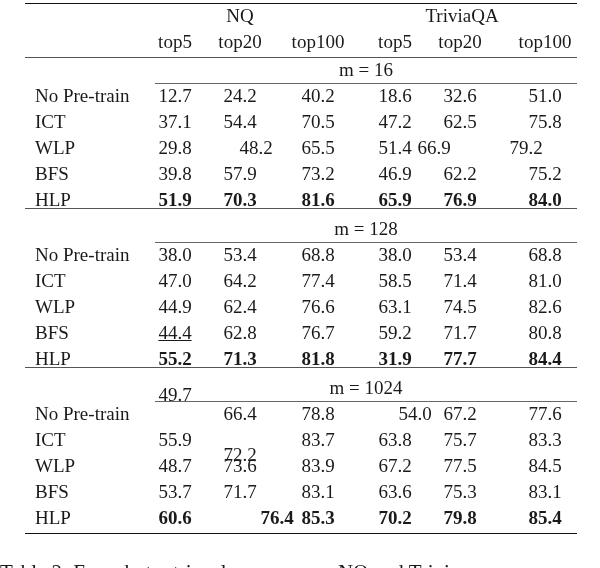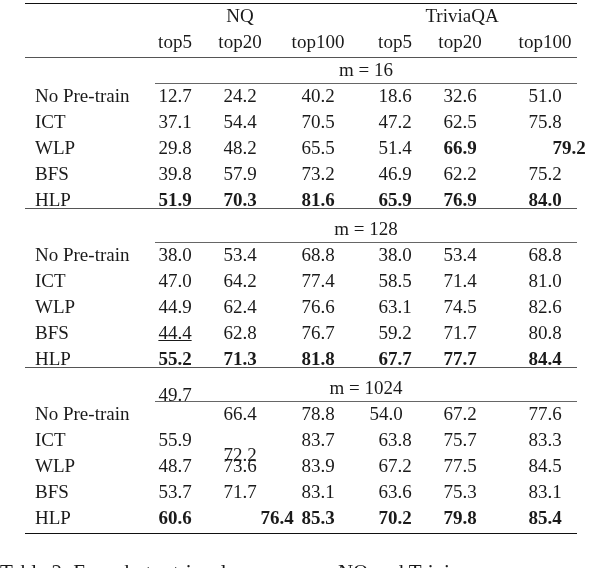--- a/index.html
+++ b/index.html
@@ -94,25 +94,25 @@
         <div class="cell" style="top: 111px; left: 175px;">37.1</div>
         <div class="cell" style="top: 111px; left: 240px;">54.4</div>
         <div class="cell" style="top: 111px; left: 318px;">70.5</div>
         <div class="cell" style="top: 111px; left: 395px;">47.2</div>
         <div class="cell" style="top: 111px; left: 460px;">62.5</div>
         <div class="cell" style="top: 111px; left: 545px;">75.8</div>
       </div>
       <div>
         <div class="label" style="top: 137px;">WLP</div>
         <div class="cell" style="top: 137px; left: 175px;">29.8</div>
-        <div class="cell" style="top: 137px; left: 240px; text-align: right;">48.2</div>
+        <div class="cell" style="top: 137px; left: 256px; text-align: right;">48.2</div>
         <div class="cell" style="top: 137px; left: 318px;">65.5</div>
         <div class="cell" style="top: 137px; left: 395px;">51.4</div>
-        <div class="cell" style="top: 137px; left: 460px; font-weight: bold;">66.9</div>
-        <div class="cell" style="top: 137px; left: 569px; font-weight: bold;">79.2</div>
+        <div class="cell" style="top: 137px; left: 434px;">66.9</div>
+        <div class="cell" style="top: 137px; left: 526px;">79.2</div>
       </div>
       <div>
         <div class="label" style="top: 163px;">BFS</div>
         <div class="cell" style="top: 163px; left: 175px;">39.8</div>
         <div class="cell" style="top: 163px; left: 240px;">57.9</div>
         <div class="cell" style="top: 163px; left: 318px;">73.2</div>
         <div class="cell" style="top: 163px; left: 395px;">46.9</div>
         <div class="cell" style="top: 163px; left: 460px;">62.2</div>
         <div class="cell" style="top: 163px; left: 545px;">75.2</div>
       </div>
@@ -162,33 +162,33 @@
         <div class="cell" style="top: 322px; left: 318px;">76.7</div>
         <div class="cell" style="top: 322px; left: 395px;">59.2</div>
         <div class="cell" style="top: 322px; left: 460px;">71.7</div>
         <div class="cell" style="top: 322px; left: 545px;">80.8</div>
       </div>
       <div>
         <div class="label" style="top: 348px;">HLP</div>
         <div class="cell bold" style="top: 348px; left: 175px;">55.2</div>
         <div class="cell bold" style="top: 348px; left: 240px;">71.3</div>
         <div class="cell bold" style="top: 348px; left: 318px;">81.8</div>
-        <div class="cell bold" style="top: 348px; left: 395px;">67.7</div>
+        <div class="cell bold" style="top: 348px; left: 395px;">31.9</div>
         <div class="cell bold" style="top: 348px; left: 460px;">77.7</div>
         <div class="cell bold" style="top: 348px; left: 545px;">84.4</div>
       </div>
       <div class="rule full mid" style="top: 367px;"></div>
       <div class="group-label" style="top: 377px;">m = 1024</div>
       <div class="rule partial thin" style="top: 401px;"></div>
       <div>
         <div class="label" style="top: 403px;">No Pre-train</div>
         <div class="cell" style="top: 384px; left: 175px;">49.7</div>
         <div class="cell" style="top: 403px; left: 240px;">66.4</div>
         <div class="cell" style="top: 403px; left: 318px;">78.8</div>
-        <div class="cell" style="top: 403px; left: 386px;">54.0</div>
+        <div class="cell" style="top: 403px; left: 415px;">54.0</div>
         <div class="cell" style="top: 403px; left: 460px;">67.2</div>
         <div class="cell" style="top: 403px; left: 545px;">77.6</div>
       </div>
       <div>
         <div class="label" style="top: 429px;">ICT</div>
         <div class="cell" style="top: 429px; left: 175px;">55.9</div>
         <div class="cell" style="top: 444px; left: 240px; font-family: Liberation Serif, serif;">72.2</div>
         <div class="cell" style="top: 429px; left: 318px;">83.7</div>
         <div class="cell" style="top: 429px; left: 395px;">63.8</div>
         <div class="cell" style="top: 429px; left: 460px;">75.7</div>

